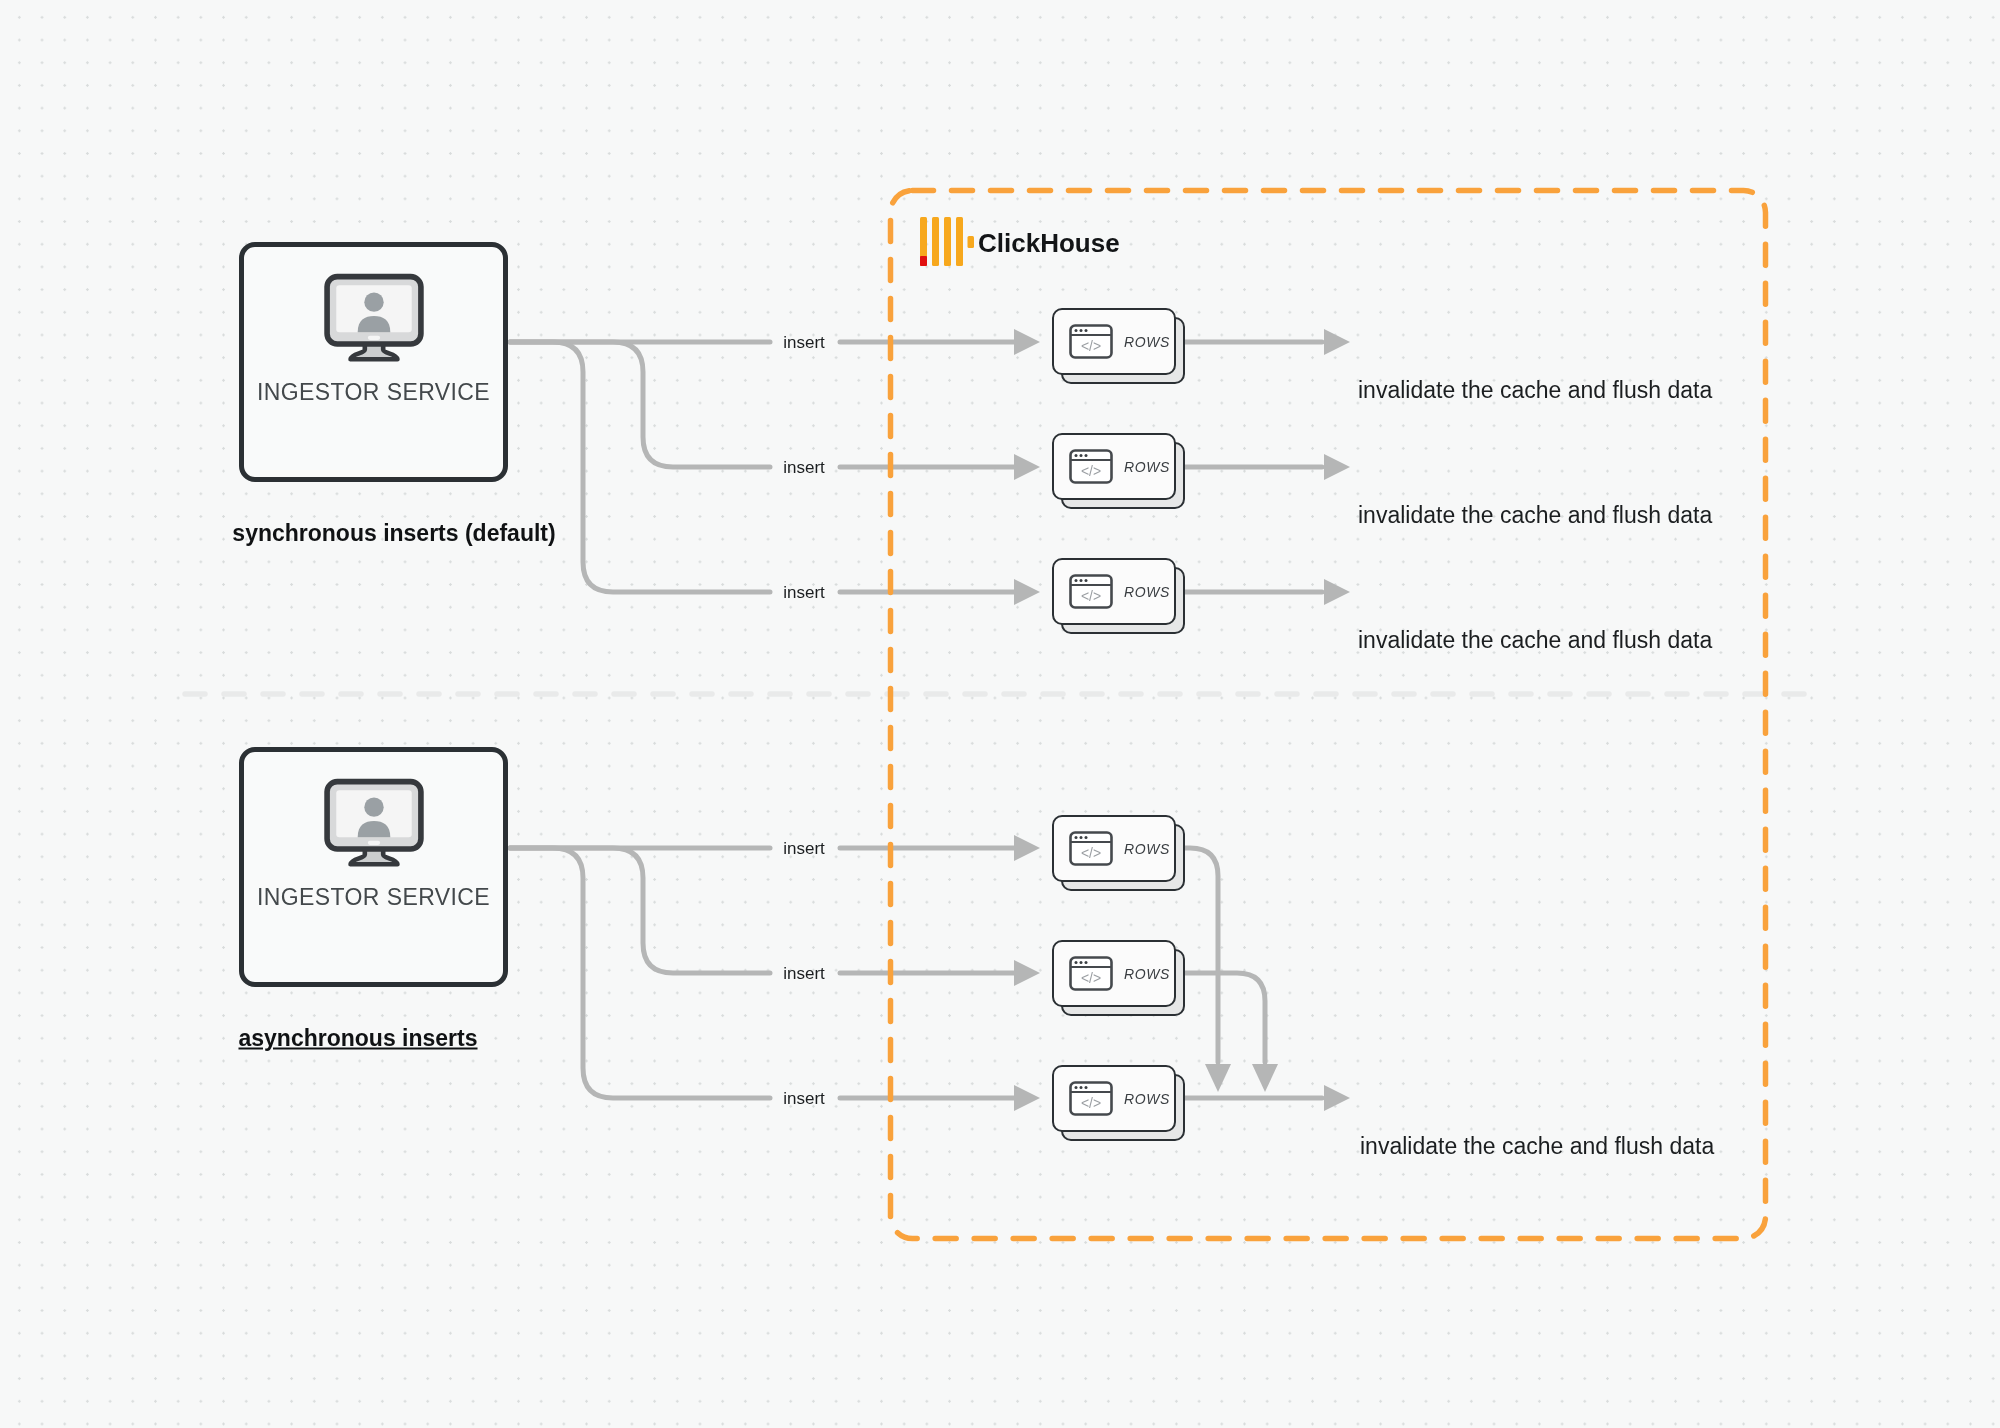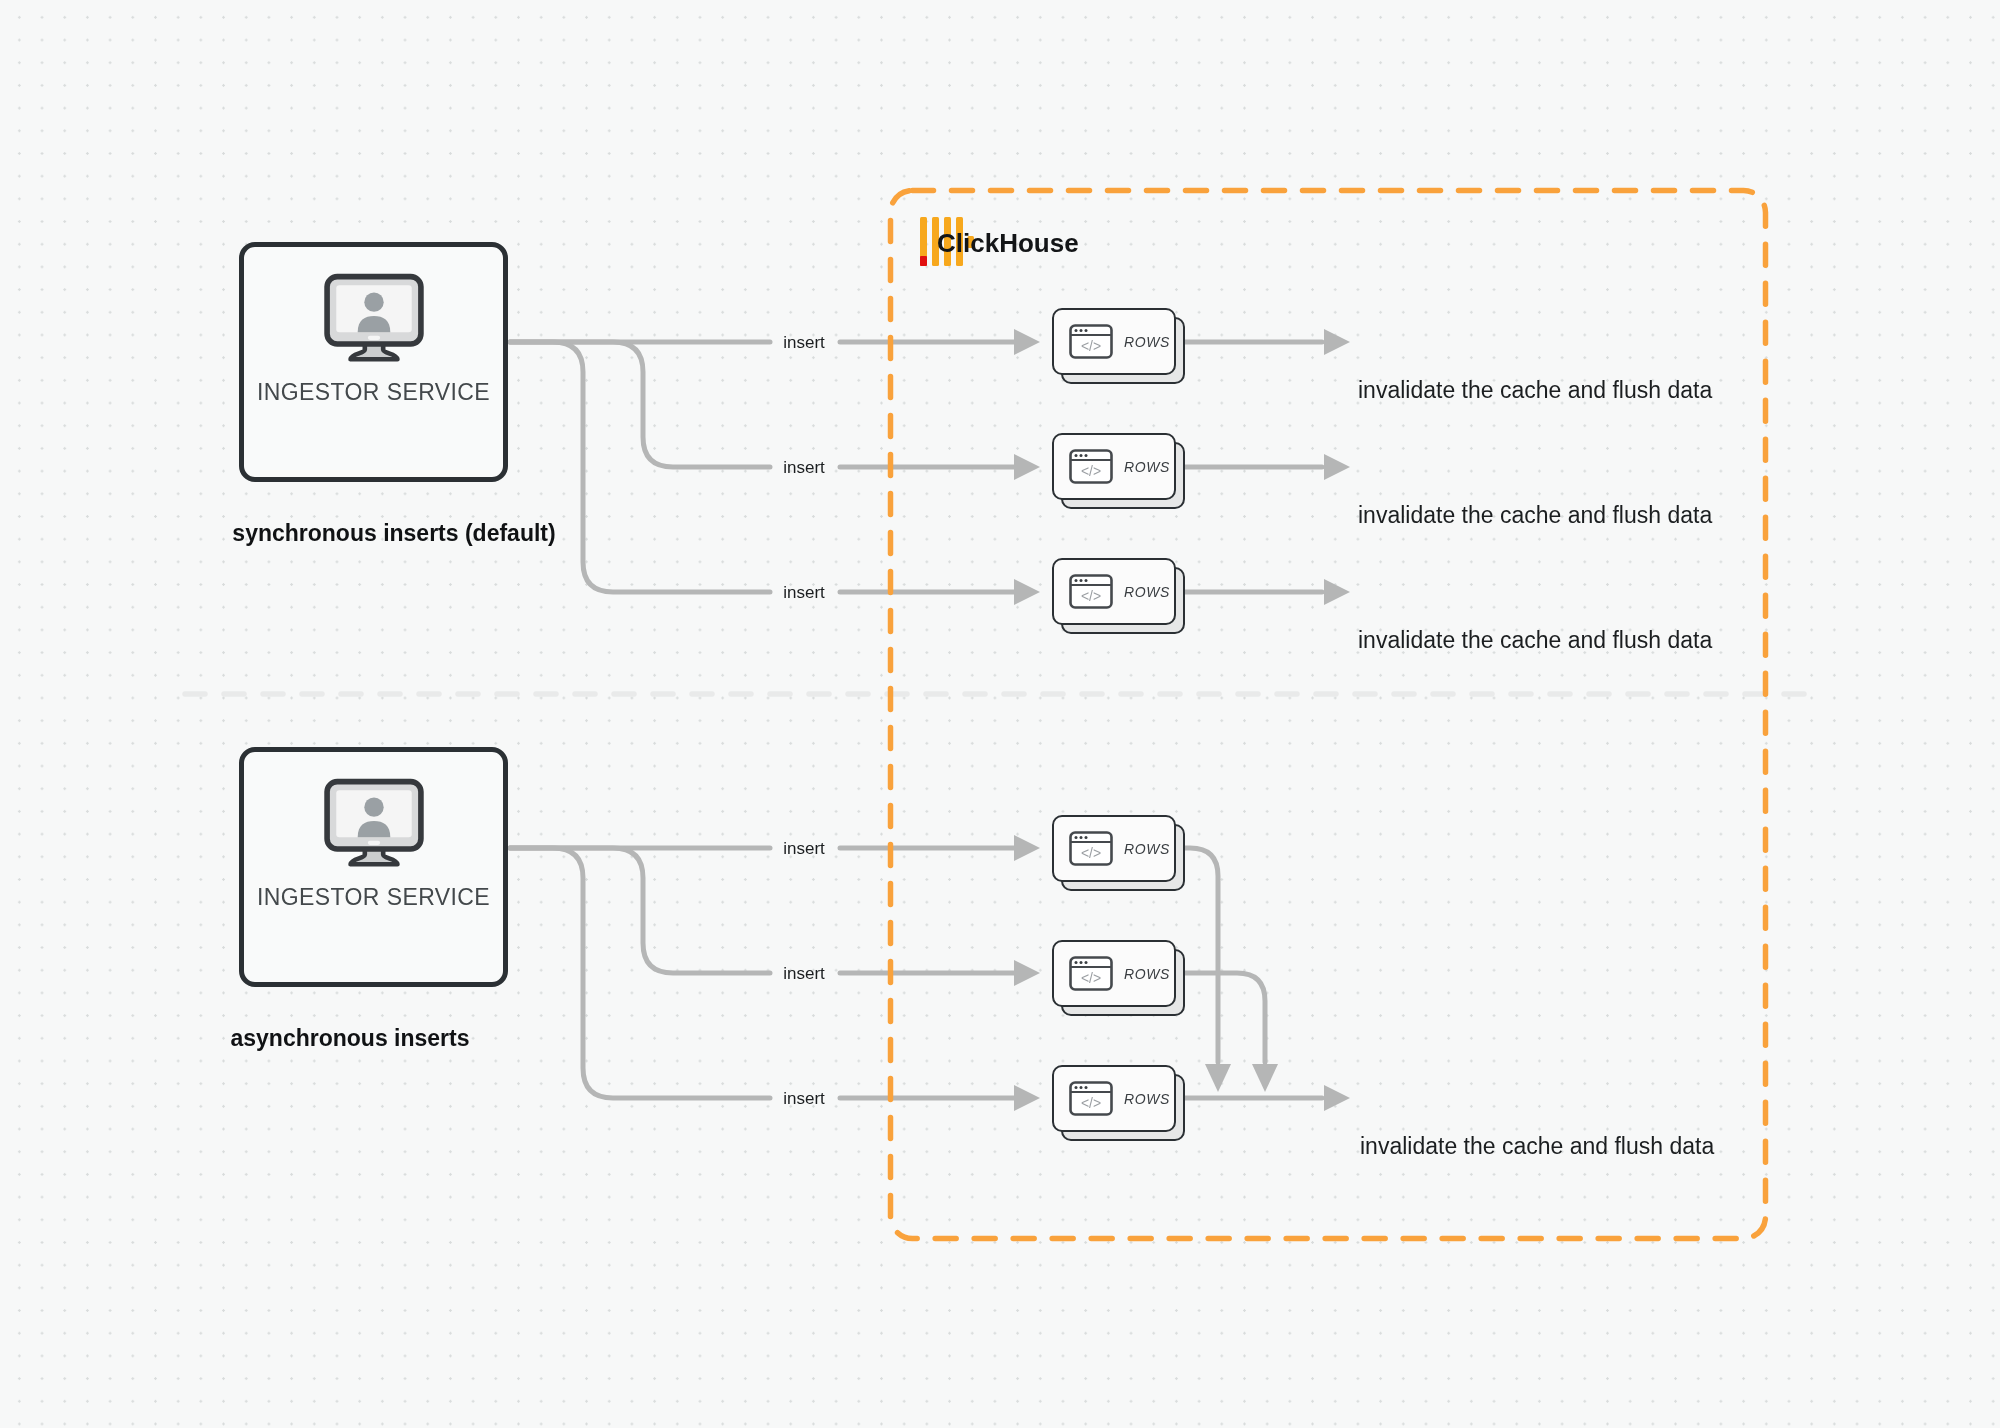--- a/index.html
+++ b/index.html
@@ -156,31 +156,31 @@
       <rect x="4" y="3.5" width="92" height="66" rx="10" fill="#D8D9DA" stroke="#36393D" stroke-width="5.5"></rect>
       <rect x="13" y="12" width="74" height="46" rx="3" fill="#F5F5F5"></rect>
       <circle cx="50" cy="28.5" r="9.5" fill="#9AA0A4"></circle>
       <path d="M34 58 c0 -12 7 -16 16 -16 c9 0 16 4 16 16 z" fill="#9AA0A4"></path>
       <rect x="44" y="61.5" width="12" height="4" rx="2" fill="#F5F5F5"></rect>
       <path d="M41 70 l0 5 c0 4 -13 3.5 -14 9.5 l46 0 c-1 -6 -14 -5.5 -14 -9.5 l0 -5 z" fill="#CBCDCE" stroke="#36393D" stroke-width="4.5" stroke-linejoin="round"></path>
     </svg>
     <div class="service-label">INGESTOR SERVICE</div>
   </div>
 
-  <div class="caption" style="left:350px;top:1038px;">asynchronous inserts</div>
+  <div class="caption" style="left:358px;top:1038px;text-decoration:underline;">asynchronous inserts</div>
 
   <svg class="abs" style="left:918px;top:215px;z-index:2;" width="58" height="54" viewBox="0 0 58 54">
     <rect x="2" y="2" width="7" height="49" rx="1.5" fill="#F7A81D"></rect>
     <rect x="14" y="2" width="7" height="49" rx="1.5" fill="#F7A81D"></rect>
     <rect x="26" y="2" width="7" height="49" rx="1.5" fill="#F7A81D"></rect>
     <rect x="38" y="2" width="7" height="49" rx="1.5" fill="#F7A81D"></rect>
     <rect x="2" y="41" width="7" height="10" rx="1" fill="#E11010"></rect>
     <rect x="49.5" y="21" width="6.5" height="12" rx="1.5" fill="#F7A81D"></rect>
   </svg>
-  <div class="ch-title" style="left:937px;top:243px;">ClickHouse</div>
+  <div class="ch-title" style="left:978px;top:243px;">ClickHouse</div>
 
   <div class="insert-label" style="left:804px;top:343px;">insert</div>
   <div class="insert-label" style="left:804px;top:468px;">insert</div>
   <div class="insert-label" style="left:804px;top:593px;">insert</div>
   <div class="insert-label" style="left:804px;top:849px;">insert</div>
   <div class="insert-label" style="left:804px;top:974px;">insert</div>
   <div class="insert-label" style="left:804px;top:1099px;">insert</div>
 
   <div class="card" style="left:1052px;top:308px;">
     <div class="card-back"></div>

